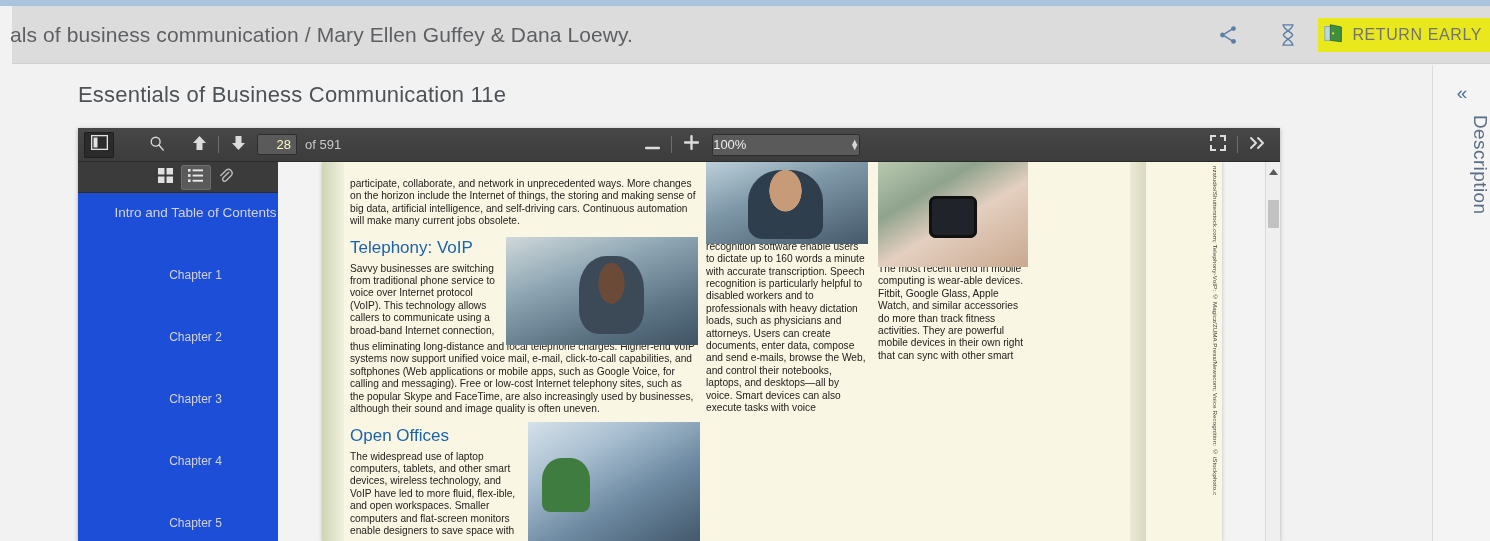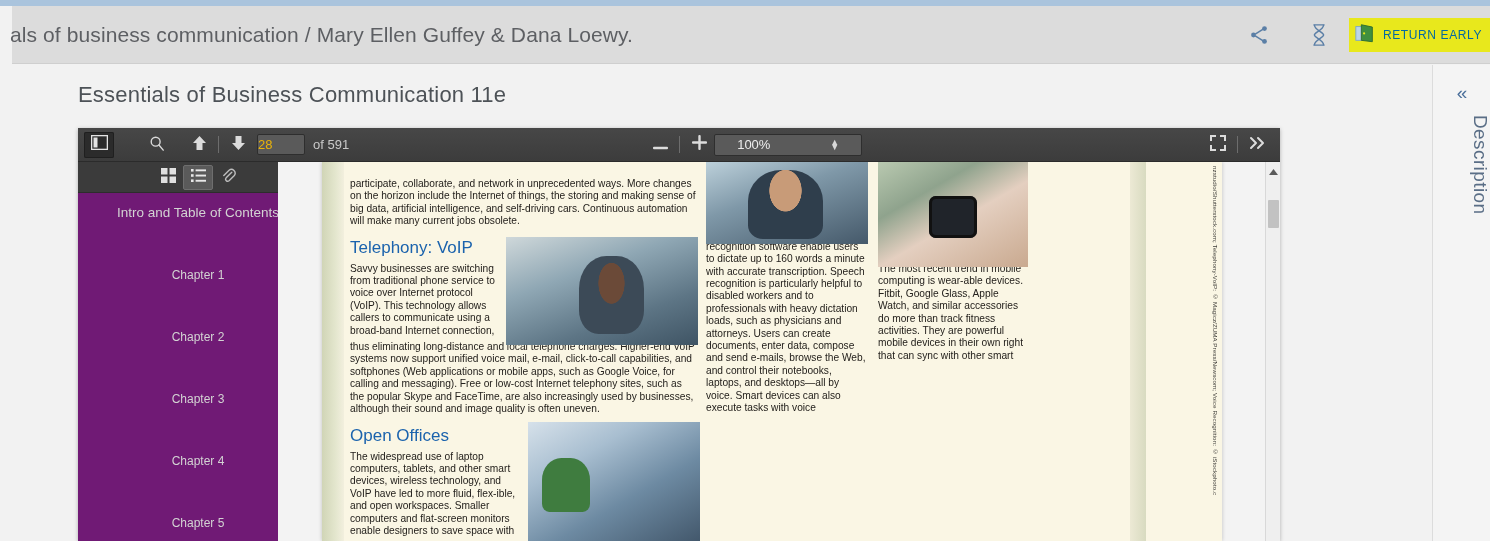--- a/index.html
+++ b/index.html
@@ -36,21 +36,21 @@
     width: 60px; height: 58px; display: flex; align-items: center; justify-content: center;
     cursor: pointer;
   }
   .hdr-icon-btn svg { display: block; }
   .return-early {
     display: flex; align-items: center; gap: 7px;
     background: #e8e81c; padding: 4px 8px 4px 5px;
     margin-right: 6px; cursor: pointer;
   }
   .return-early .label {
-    font-size: 12px; color: #0369a1; letter-spacing: .6px; white-space: nowrap;
+    font-size: 16px; color: #737373; letter-spacing: .6px; white-space: nowrap;
   }
 
   
   .page-title {
     position: absolute; left: 78px; top: 82px;
     font-size: 22px; color: #4d5257; letter-spacing: .2px;
   }
 
   
   .viewer {
@@ -68,45 +68,45 @@
     display: flex; align-items: center;
   }
   .tb-group { display: flex; align-items: center; }
   .tb-btn {
     width: 30px; height: 26px; display: flex; align-items: center; justify-content: center;
     cursor: pointer; border-radius: 2px;
   }
   .tb-btn.active { background: #2b2b2b; box-shadow: inset 0 0 0 1px #1f1f1f; }
   .tb-sep { width: 1px; height: 17px; background: #6d6d6d; margin: 0 4px; }
   .page-num-box {
-    width: 48px; height: 21px; background: #5a5a5a;
+    width: 40px; height: 21px; background: #5a5a5a;
     border: 1px solid #2e2e2e; border-radius: 2px;
-    color: #eab308; font-size: 13px; text-align: left;
+    color: #fef9c3; font-size: 13px; text-align: right;
     line-height: 19px; padding-right: 5px;
     margin-left: 4px;
   }
   .page-total { color: #c9c9c9; font-size: 13px; margin-left: 8px; white-space: nowrap; }
   .zoom-group { display: flex; align-items: center; margin-left: 296px; }
   .zoom-select {
     width: 148px; height: 22px; background: #5a5a5a;
     border: 1px solid #2e2e2e; border-radius: 2px;
     color: #ededed; font-size: 13px;
-    display: flex; align-items: center; padding: 0 22px;
-    position: relative; cursor: pointer;
+    display: flex; align-items: center; padding: 0 0;
+    margin-left: 6px; position: relative; cursor: pointer;
   }
   .zoom-select .spin {
     margin-left: auto; display: flex; flex-direction: column;
     line-height: 5px; font-size: 9px; color: #d8d8d8;
   }
   .tb-right { margin-left: auto; display: flex; align-items: center; padding-right: 8px; }
 
   
   .pdf-sidebar {
     position: absolute; left: 0; top: 34px; width: 241px; height: 379px;
-    background: #701a75; border-right: 1px solid #737373;
+    background: #1d4ed8; border-right: 6px solid #737373;
   }
   .sb-switcher {
     height: 31px; background: #3b3b3b;
     display: flex; align-items: center; justify-content: center; gap: 0;
     border-bottom: 1px solid #2d2d2d;
   }
   .sb-tab {
     width: 30px; height: 25px; display: flex; align-items: center; justify-content: center;
     cursor: pointer; border: 1px solid transparent;
   }

